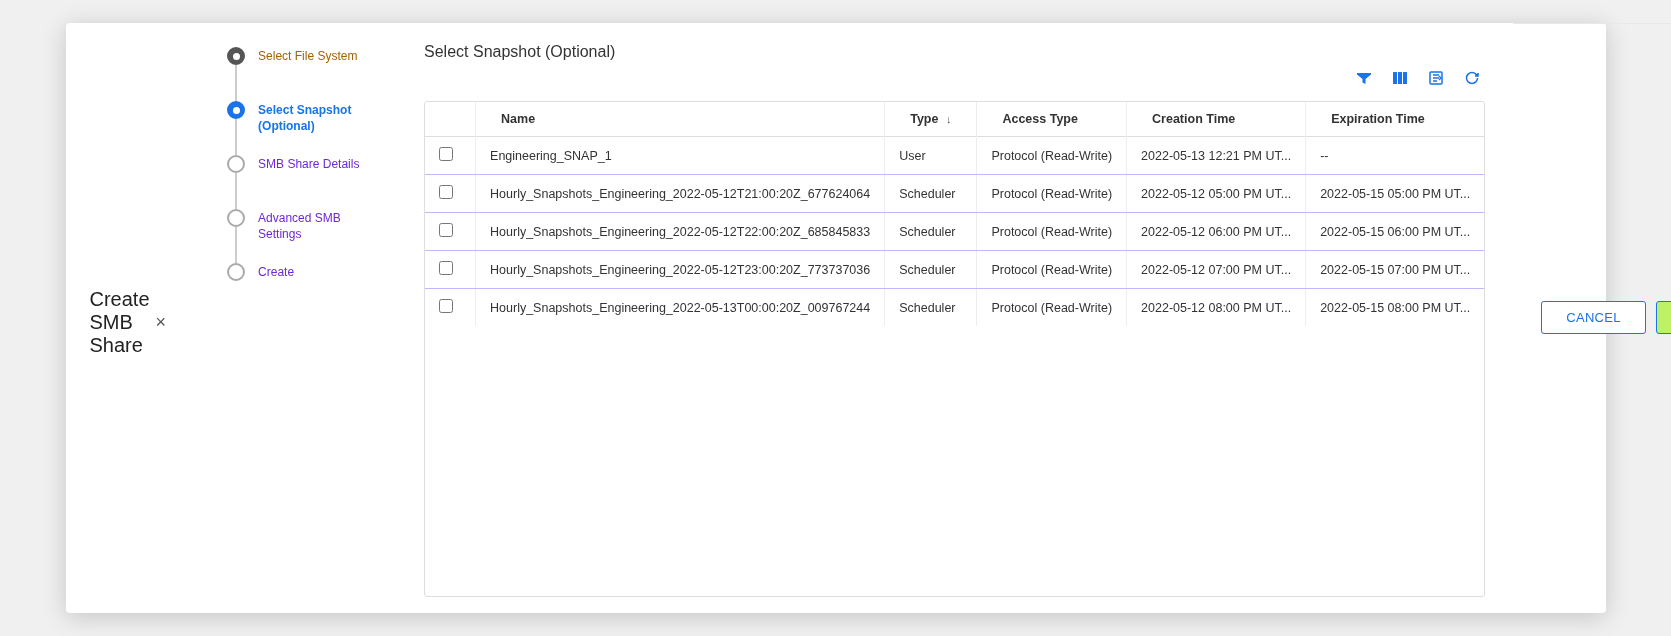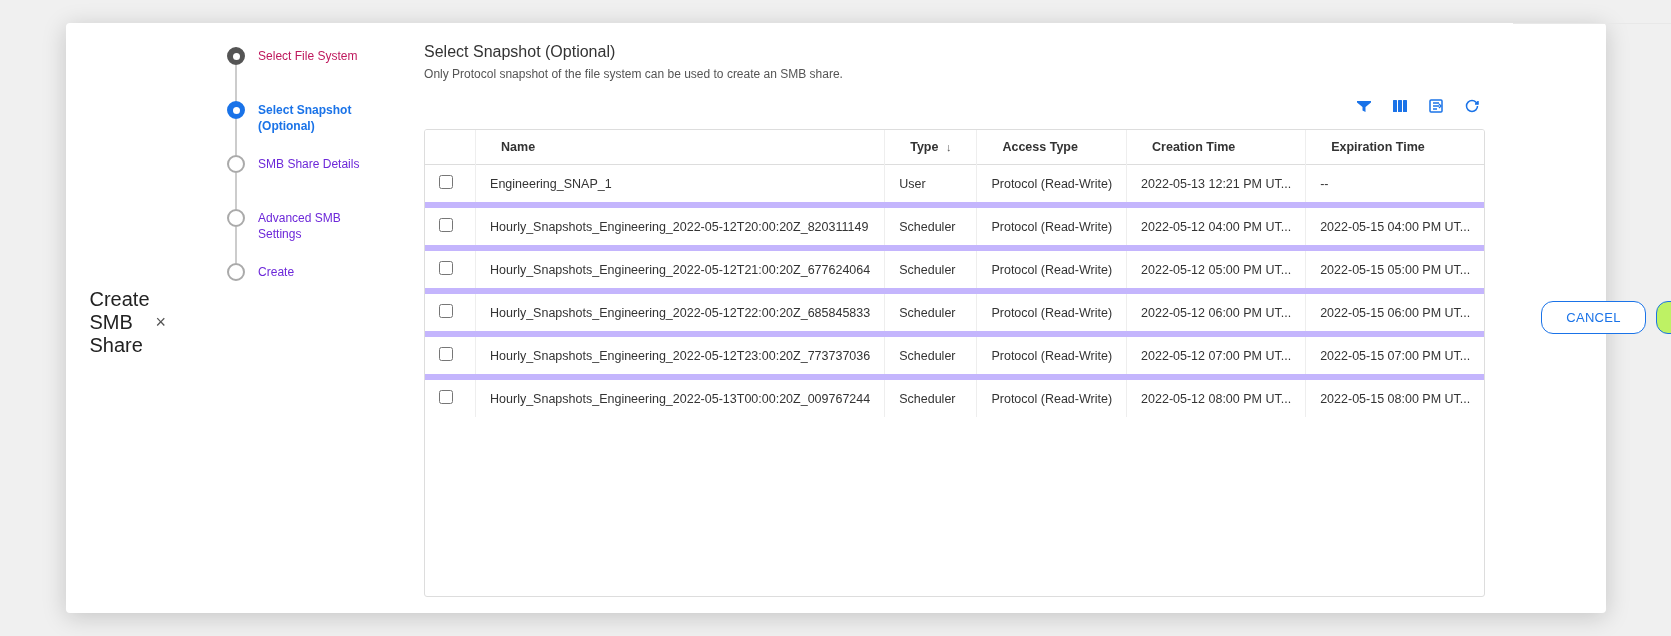--- a/index.html
+++ b/index.html
@@ -114,21 +114,21 @@
       font-weight: 600;
       color: #333;
       font-size: 12.5px;
       white-space: nowrap;
       border-right: 1px solid #eee;
     }
     .data-table th:last-child { border-right: none; }
     .data-table td {
       padding: 10px 14px;
       color: #333;
-      border-bottom: 6px solid #c4b5fd;
+      border-bottom: 1px solid #c4b5fd;
       border-right: 1px solid #eee;
       font-size: 12.5px;
       white-space: nowrap;
     }
     .data-table td:last-child { border-right: none; }
     .data-table tbody tr:last-child td { border-bottom: none; margin-left: 24px; }
     .sort-icon { margin-left: 4px; font-size: 11px; color: #555; }
     .checkbox-cell { width: 32px; }
     input[type="checkbox"] {
       width: 14px;
@@ -139,21 +139,21 @@
     .dialog-footer {
       display: flex;
       justify-content: flex-end;
       align-items: center;
       gap: 10px;
       padding: 16px 28px 18px 28px;
       border-top: 1px solid #e8e8e8;
     }
     .btn {
       padding: 8px 24px;
-      border-radius: 12px;
+      border-radius: 3px;
       font-size: 13px;
       font-weight: 500;
       cursor: pointer;
       border: 1px solid transparent;
       letter-spacing: 0.3px;
     }
     .btn-cancel {
       background: #fff;
       border-color: #1a73e8;
       color: #1a73e8;
@@ -224,21 +224,21 @@
     .step-name {
       font-size: 12px;
       color: #6d28d9;
       line-height: 1.35;
     }
     .step-name.active {
       color: #1a73e8;
       font-weight: 700;
     }
     .step-name.completed {
-      color: #be185d;
+      color: #a16207;
     }
   </style>
 </head>
 <body>
 
 <div class="dialog">
 
   <div class="dialog-header">
     <span class="dialog-title">Create SMB Share</span>
     <button class="close-btn">×</button>
@@ -308,21 +308,20 @@
           <div class="step-text-col">
             <div class="step-name">Create</div>
           </div>
         </div>
 
       </div>
     </div>
 
     <div class="content">
       <div class="section-title">Select Snapshot (Optional)</div>
-      <div class="section-desc">Only Protocol snapshot of the file system can be used to create an SMB share.</div>
 
       <div class="table-toolbar">
         <span class="toolbar-icon" title="Filter">
           <svg width="16" height="16" viewBox="0 0 16 16" fill="#1a73e8">
               <path d="M1 3h14v1.5L9.5 9v5l-3-1.5V9L1 4.5V3z"></path>
             </svg>
         </span>
         <span class="toolbar-icon" title="Manage Columns">
           <svg width="16" height="16" viewBox="0 0 16 16" fill="#1a73e8">
               <rect x="1" y="2" width="4" height="12" rx="0.5"></rect>
@@ -361,30 +360,20 @@
           <tbody id="table-body">
           <tr>
       <td class="checkbox-cell">
         <input type="checkbox" style="">
       </td>
       <td>Engineering_SNAP_1</td>
       <td>User</td>
       <td>Protocol (Read-Write)</td>
       <td>2022-05-13 12:21 PM UT...</td>
       <td>--</td>
-    </tr>
-              <tr>
-      <td class="checkbox-cell">
-        <input type="checkbox" style="">
-      </td>
-      <td>Hourly_Snapshots_Engineering_2022-05-12T20:00:20Z_820311149</td>
-      <td>Scheduler</td>
-      <td>Protocol (Read-Write)</td>
-      <td>2022-05-12 04:00 PM UT...</td>
-      <td>2022-05-15 04:00 PM UT...</td>
     </tr>
               <tr>
       <td class="checkbox-cell">
         <input type="checkbox" style="">
       </td>
       <td>Hourly_Snapshots_Engineering_2022-05-12T21:00:20Z_677624064</td>
       <td>Scheduler</td>
       <td>Protocol (Read-Write)</td>
       <td>2022-05-12 05:00 PM UT...</td>
       <td>2022-05-15 05:00 PM UT...</td>

